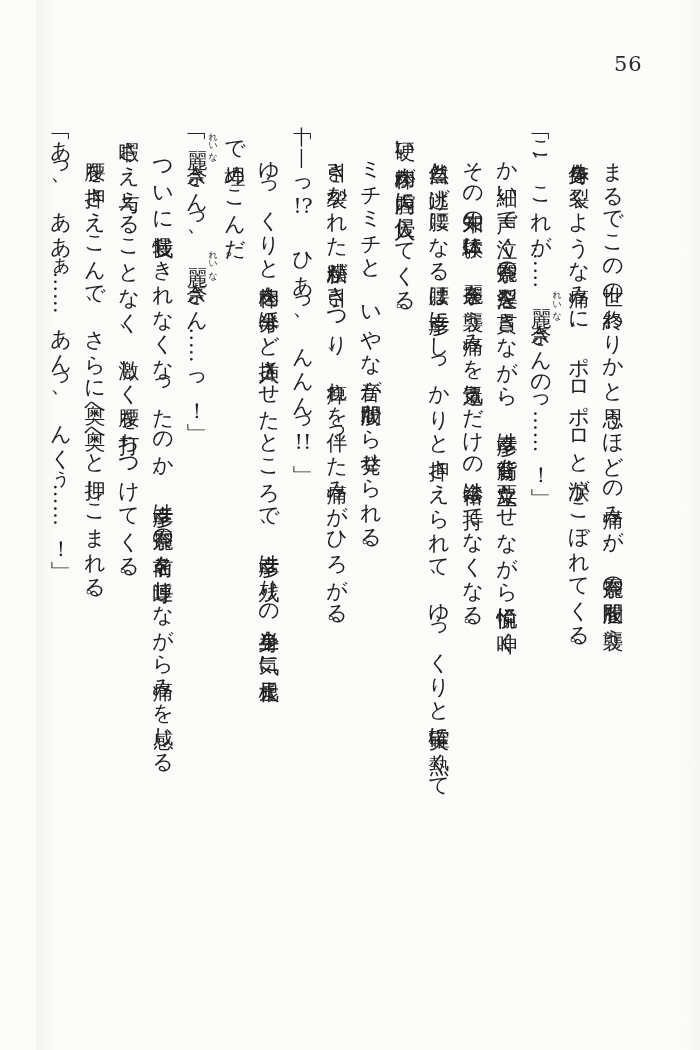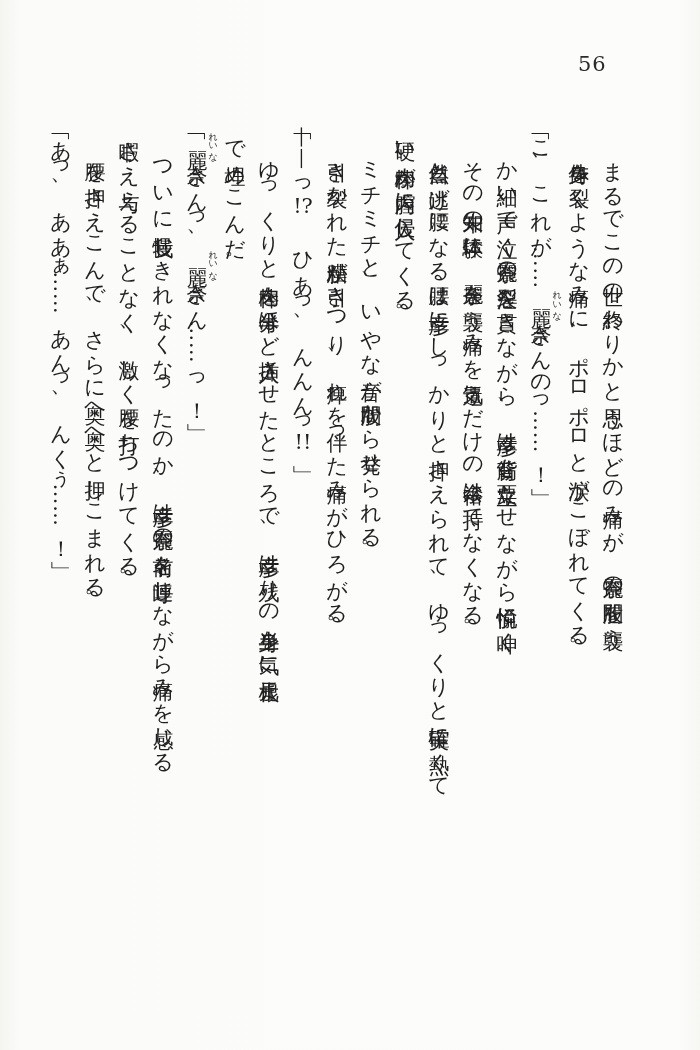--- a/index.html
+++ b/index.html
@@ -12,20 +12,21 @@
     position: relative;
     overflow: hidden;
     background: #fbfbf9;
     font-family: "DejaVu Serif", "Liberation Serif", serif;
     color: #1f1f1f;
   }
   .page {
     position: absolute;
     inset: 0;
     background: linear-gradient(90deg, #f4f4f1 0%, #fbfbf9 3%, #fcfcfa 97%, #f6f6f3 100%);
+    margin-left: 36px;
   }
   .page-number {
     position: absolute;
     top: 52px;
     left: 578px;
     font-size: 21px;
     letter-spacing: 1px;
     color: #2a2a2a;
   }
   .book-text {

